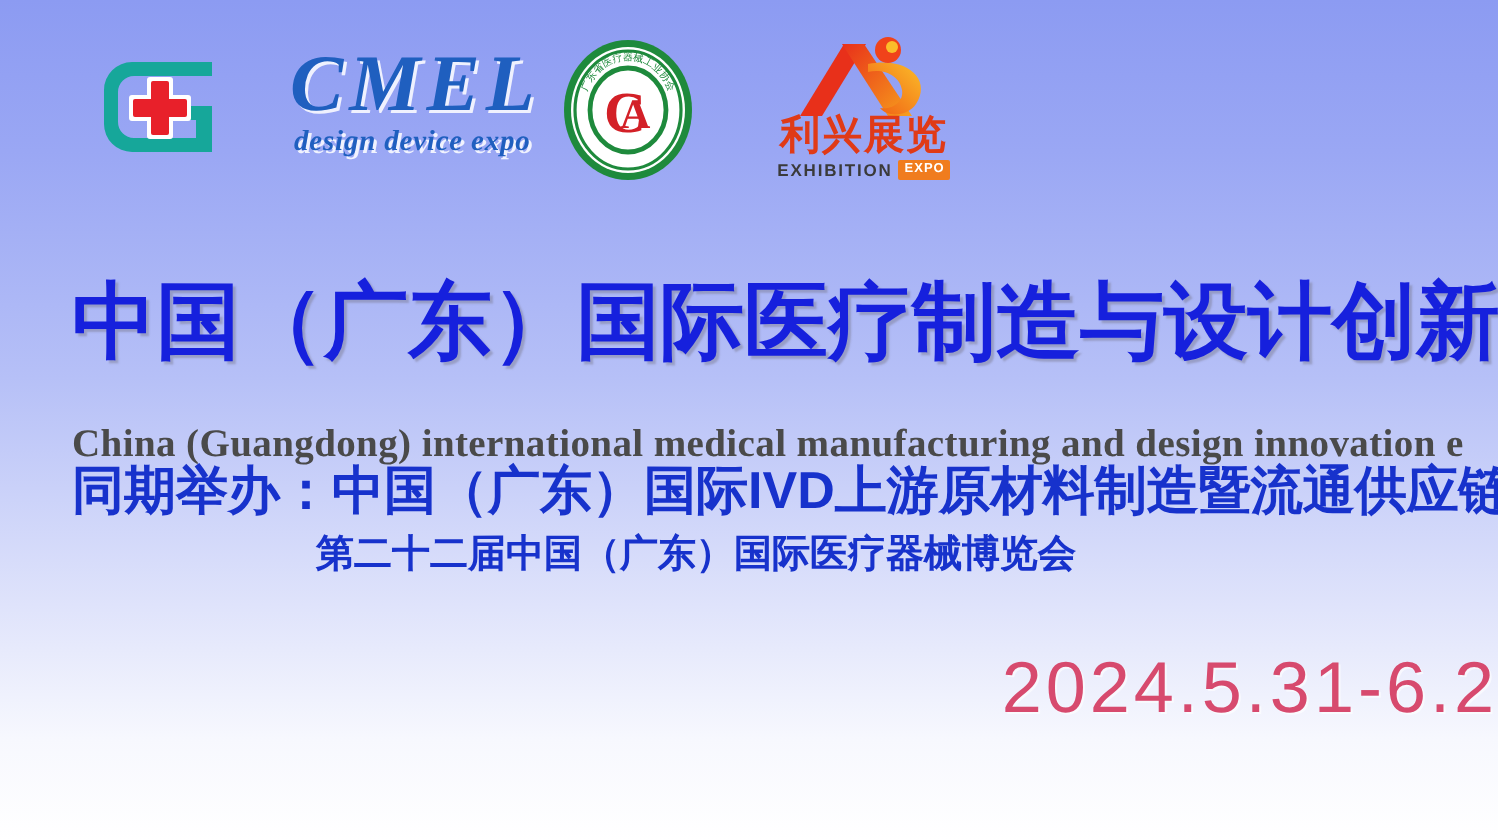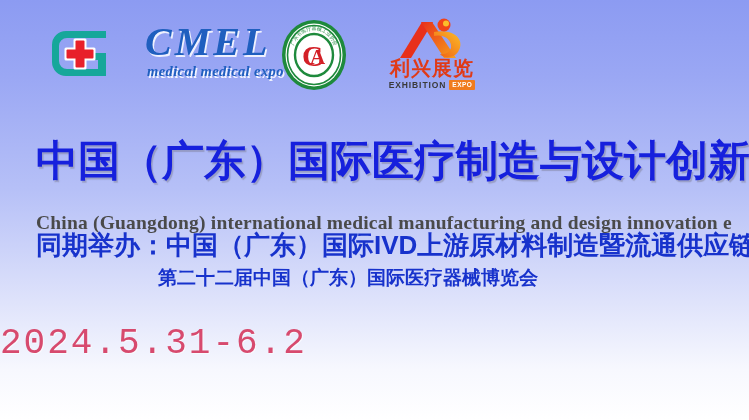--- a/index.html
+++ b/index.html
@@ -185,22 +185,22 @@
     white-space: nowrap;
     line-height: 1.1;
     text-align: right;
   }
 
   #event-date {
     position: absolute;
     left: 0;
     top: 323px;
     width: 749px;
-    text-align: left;
-    font-family: Liberation Mono, monospace;
+    text-align: right;
+    font-family: Liberation Sans, sans-serif;
     font-size: 36px;
     color: #d74a6e;
     letter-spacing: 2px;
     text-shadow: 1px 1px 0 rgba(255,255,255,0.6);
   }
 
   #event-venue {
     position: absolute;
     left: 0;
     top: 376px;
@@ -230,21 +230,21 @@
           <g>
             <rect x="23.5" y="14.5" width="13" height="31" rx="1.5" fill="#ffffff"></rect>
             <rect x="14.5" y="23.5" width="31" height="13" rx="1.5" fill="#ffffff"></rect>
             <rect x="25.5" y="16.5" width="9" height="27" rx="1" fill="#e8202a"></rect>
             <rect x="16.5" y="25.5" width="27" height="9" rx="1" fill="#e8202a"></rect>
           </g>
         </svg>
       </div>
       <div id="cmel-wordmark">
         <div id="cmel-main" class="cmel-text">CMEL</div>
-        <div id="cmel-sub" class="cmel-text">medical medical expo</div>
+        <div id="cmel-sub" class="cmel-text">design device expo</div>
       </div>
     </div>
 
     <div id="ca-logo">
       <svg viewBox="0 0 66 72" width="66" height="72" xmlns="http://www.w3.org/2000/svg">
         <ellipse cx="33" cy="36" rx="32" ry="35" fill="#1e8a3c"></ellipse>
         <ellipse cx="33" cy="36" rx="28.5" ry="31.5" fill="#ffffff"></ellipse>
         <ellipse cx="33" cy="36" rx="26.5" ry="29.5" fill="none" stroke="#1e8a3c" stroke-width="1.6"></ellipse>
         <ellipse cx="33" cy="36" rx="19" ry="21" fill="#ffffff" stroke="#1e8a3c" stroke-width="2.4"></ellipse>
 

